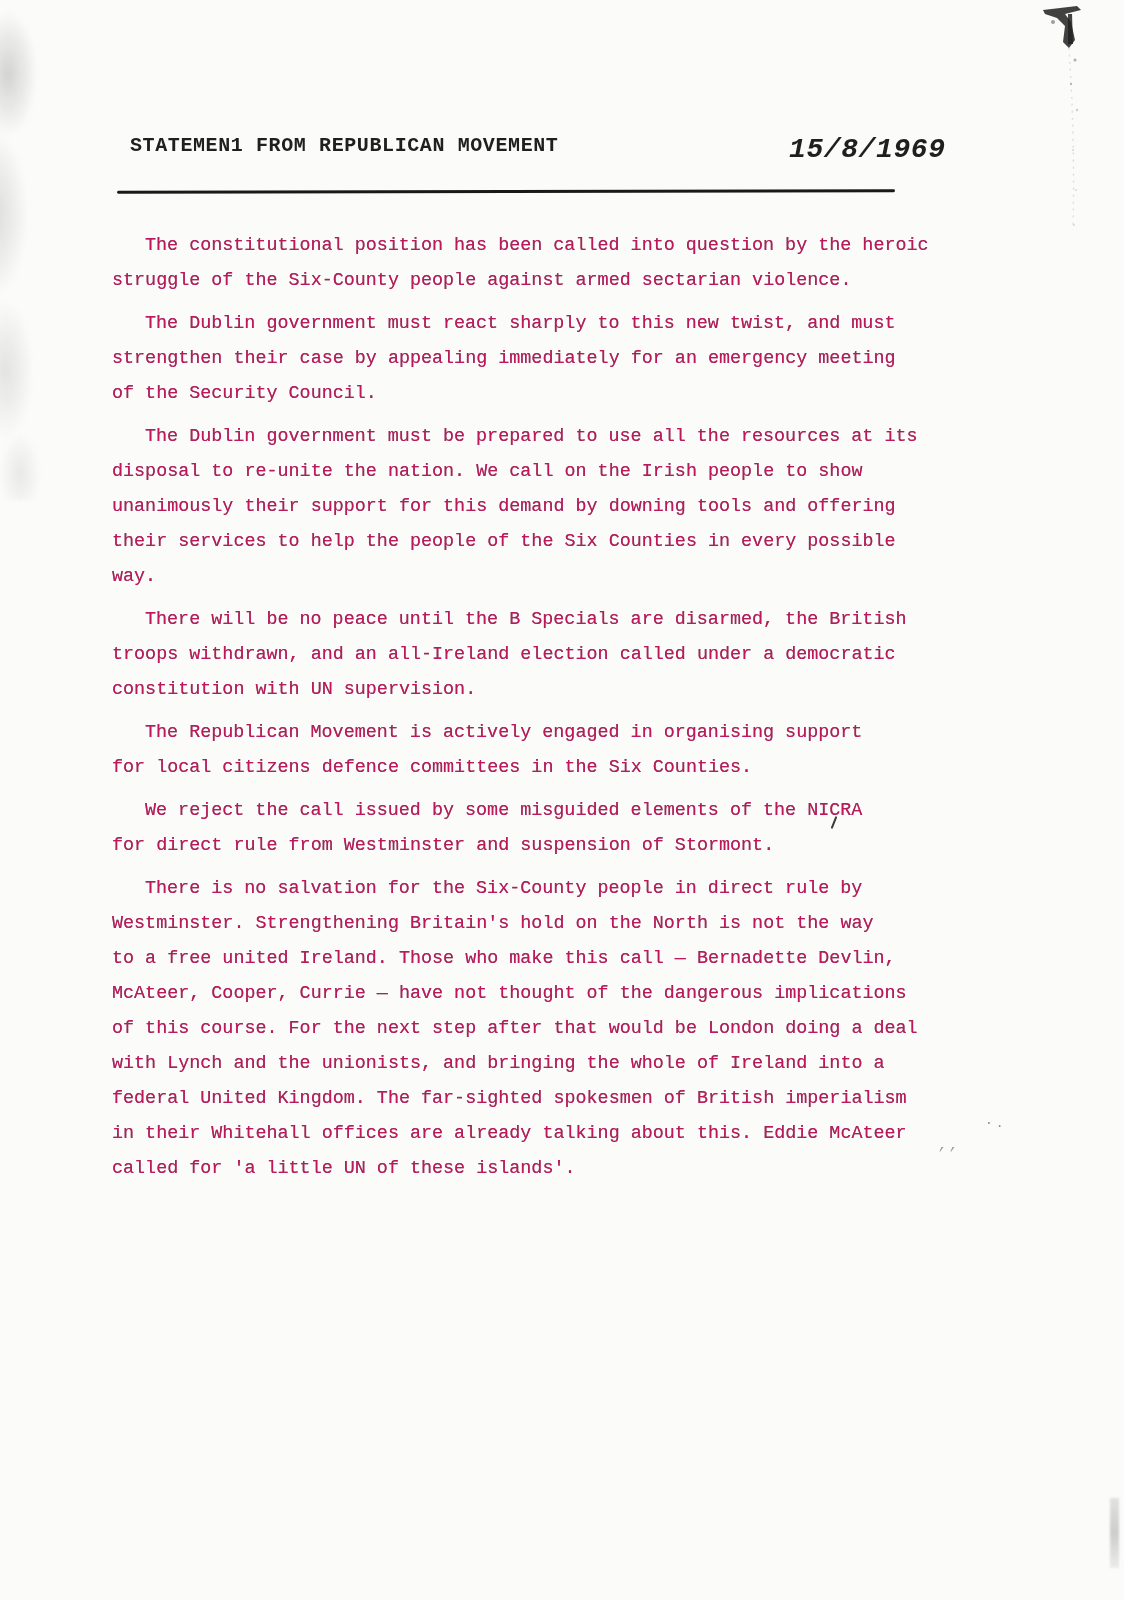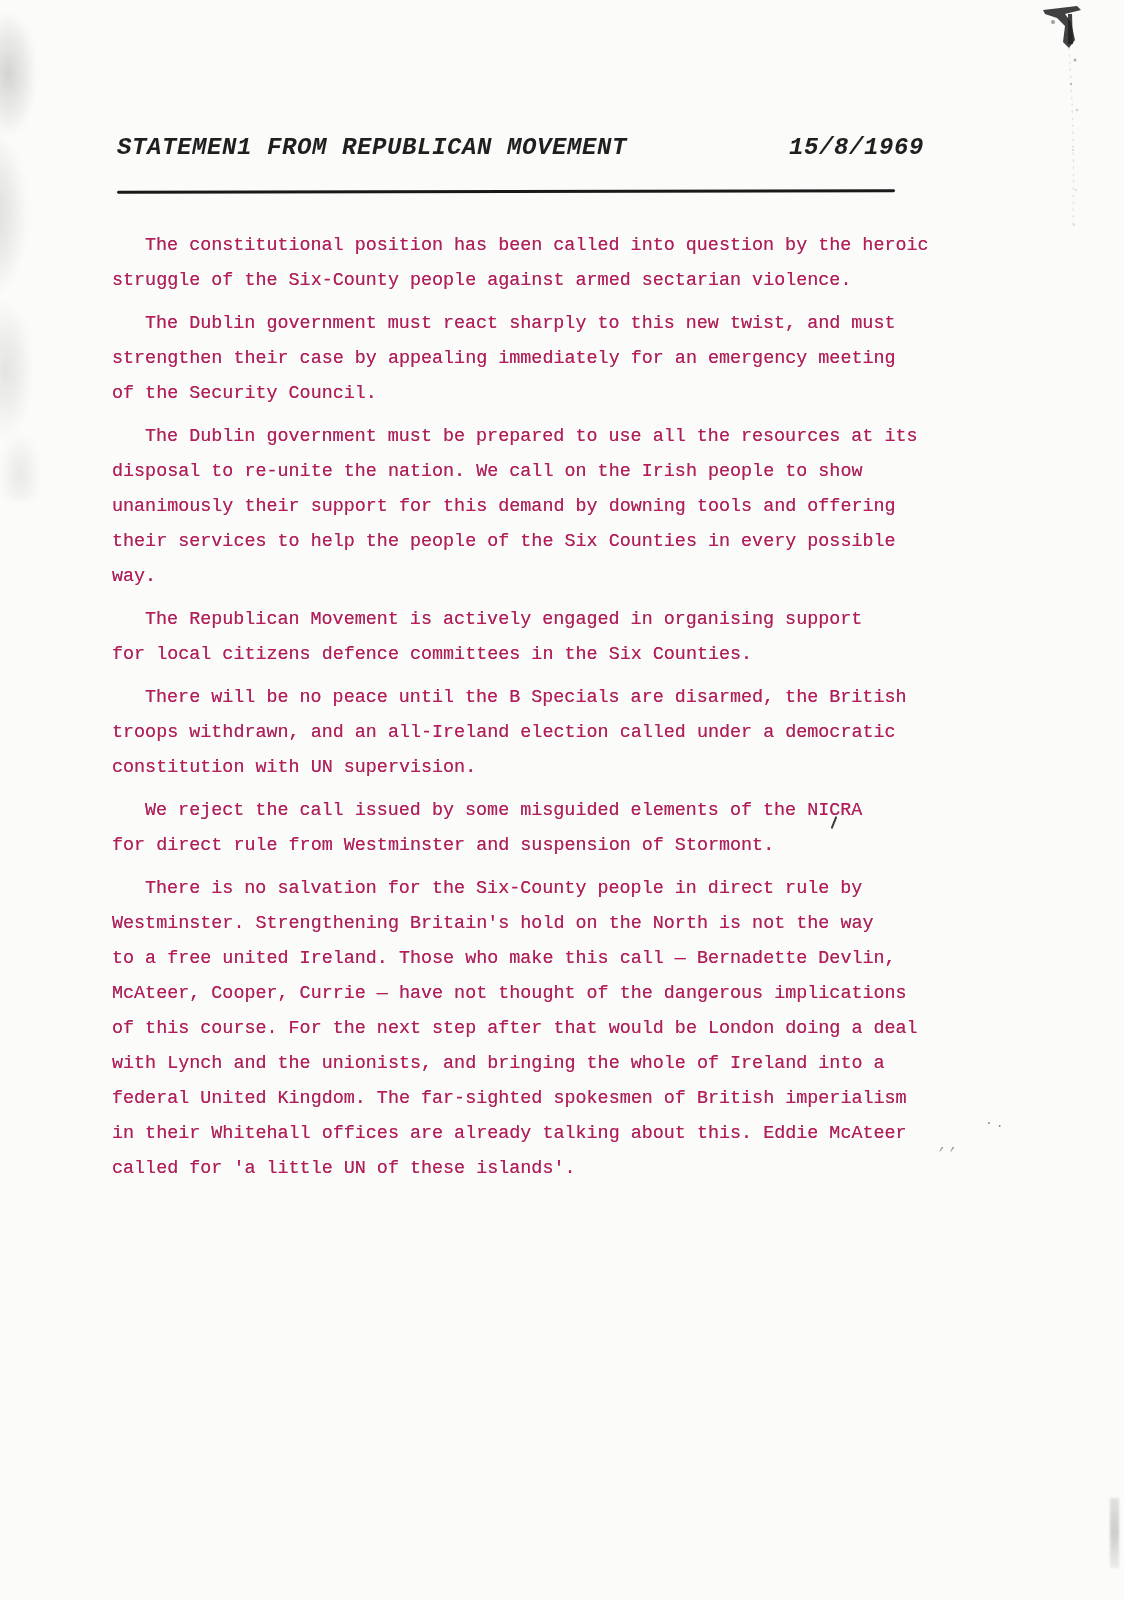--- a/index.html
+++ b/index.html
@@ -14,36 +14,35 @@
     margin: 0 auto;
     background: #fbfbf9;
     overflow: hidden;
     font-family: "Liberation Mono", "DejaVu Sans Mono", monospace;
     color: #1b1b1b;
   }
 
   
   .doc-title {
     position: absolute;
-    left: 117px;
+    left: 130px;
     top: 134px;
-    font-style: italic;
     font-weight: 700;
-    font-size: 24px;
+    font-size: 20px;
     letter-spacing: 0.6px;
     color: #1f1f1f;
     white-space: nowrap;
   }
   .doc-date {
     position: absolute;
     left: 789px;
     top: 134px;
     font-style: italic;
     font-weight: 700;
-    font-size: 24px;
+    font-size: 28px;
     letter-spacing: 0.6px;
     color: #1f1f1f;
     white-space: nowrap;
   }
   .header-rule {
     position: absolute;
     left: 117px;
     top: 190px;
     width: 778px;
     height: 3px;
@@ -158,25 +157,25 @@
     <p class="para">The constitutional position has been called into question by the heroic
 struggle of the Six-County people against armed sectarian violence.</p>
     <p class="para">The Dublin government must react sharply to this new twist, and must
 strengthen their case by appealing immediately for an emergency meeting
 of the Security Council.</p>
     <p class="para">The Dublin government must be prepared to use all the resources at its
 disposal to re-unite the nation. We call on the Irish people to show
 unanimously their support for this demand by downing tools and offering
 their services to help the people of the Six Counties in every possible
 way.</p>
-    <p class="para">The Republican Movement is actively engaged in organising support
-for local citizens defence committees in the Six Counties.</p>
     <p class="para">There will be no peace until the B Specials are disarmed, the British
 troops withdrawn, and an all-Ireland election called under a democratic
 constitution with UN supervision.</p>
+    <p class="para">The Republican Movement is actively engaged in organising support
+for local citizens defence committees in the Six Counties.</p>
     <p class="para">We reject the call issued by some misguided elements of the NICRA
 for direct rule from Westminster and suspension of Stormont.</p>
     <p class="para">There is no salvation for the Six-County people in direct rule by
 Westminster. Strengthening Britain's hold on the North is not the way
 to a free united Ireland. Those who make this call — Bernadette Devlin,
 McAteer, Cooper, Currie — have not thought of the dangerous implications
 of this course. For the next step after that would be London doing a deal
 with Lynch and the unionists, and bringing the whole of Ireland into a
 federal United Kingdom. The far-sighted spokesmen of British imperialism
 in their Whitehall offices are already talking about this. Eddie McAteer

